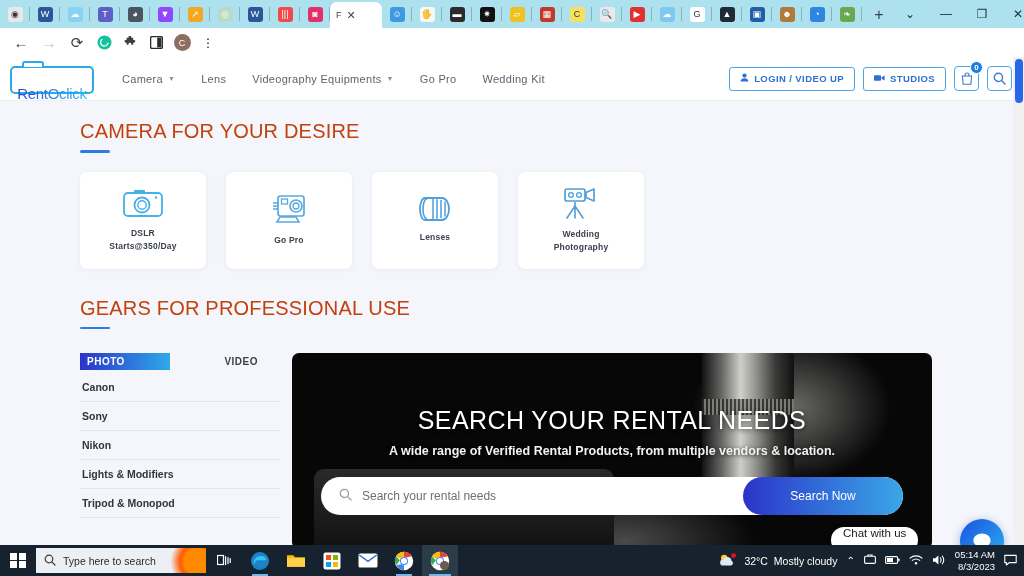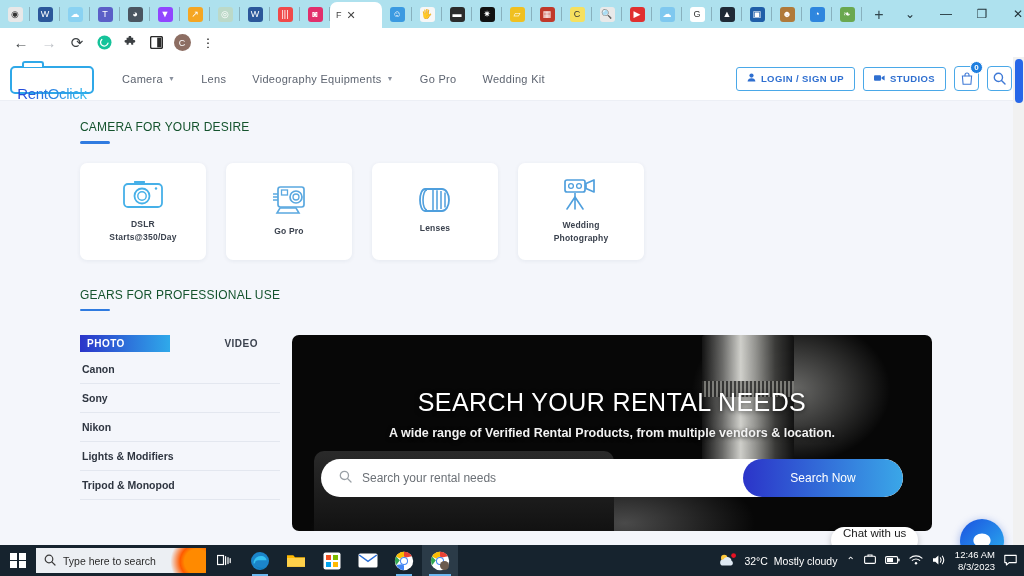--- a/index.html
+++ b/index.html
@@ -125,21 +125,21 @@
   }
   .badge {
     position: absolute; top: -6px; right: -5px; min-width: 13px; height: 13px;
     border-radius: 50%; background: #1f7fe0; color: #fff;
     font-size: 8px; font-weight: bold; display: flex; align-items: center; justify-content: center;
     border: 1px solid #fff;
   }
 
   
   .sec-title {
-    font-size: 12px; color: #14532d; letter-spacing: .2px; font-weight: normal;
+    font-size: 20px; color: #c2410c; letter-spacing: .2px; font-weight: normal;
   }
   .sec-rule { width: 30px; height: 2.5px; background: #2f7be0; margin-top: 7px; border-radius: 2px; }
 
   .cards { display: flex; gap: 20px; }
   .card {
     width: 126px; height: 97px; background: #fff; border-radius: 7px;
     display: flex; flex-direction: column; align-items: center; justify-content: center;
     gap: 9px; box-shadow: 0 1px 4px rgba(30,50,90,.07);
   }
   .card .lbl {
@@ -427,21 +427,21 @@
         </div>
 
       <div class="hdr-actions">
         <div class="btn-outline">
           <span class="ic">
             <svg width="9" height="9" viewBox="0 0 9 9">
                 <circle cx="4.5" cy="2.6" r="2.1" fill="#2f6fd0"></circle>
                 <path d="M.6 8.6c0-2.1 1.7-3.3 3.9-3.3s3.9 1.2 3.9 3.3z" fill="#2f6fd0"></path>
               </svg>
           </span>
-          <span>LOGIN / SIGN UP</span>
+          <span>LOGIN / VIDEO UP</span>
         </div>
         <div class="btn-outline">
           <span class="ic">
             <svg width="11" height="8" viewBox="0 0 11 8">
                 <rect x="0" y="1.3" width="7" height="5.4" rx="1" fill="#2f6fd0"></rect>
                 <path d="M7.6 3.3 10.6 1.5v5L7.6 4.7z" fill="#2f6fd0"></path>
               </svg>
           </span>
           <span>STUDIOS</span>
         </div>
@@ -677,21 +677,21 @@
             <circle cx="7" cy="9.2" r="1.2" fill="#fff"></circle>
           </svg>
       </span>
       <span class="tray-ic">
         <svg width="14" height="12" viewBox="0 0 14 12">
             <path d="M1 4.2h2.3L6.4 1.6v8.8L3.3 7.8H1z" fill="#fff"></path>
             <path d="M8.4 3.8a3.8 3.8 0 010 4.4M10.4 2.2a6.6 6.6 0 010 7.6" fill="none" stroke="#fff" stroke-width="1.1" stroke-linecap="round"></path>
           </svg>
       </span>
       <span class="clock">
-        <div>12:46 AM</div>
+        <div>05:14 AM</div>
         <div>8/3/2023</div>
       </span>
       <span class="tray-ic">
         <svg width="13" height="12" viewBox="0 0 13 12">
             <path d="M.8 1.4h11.4v7.2H5.2L2.4 11V8.6H.8z" fill="none" stroke="#fff" stroke-width="1.1" stroke-linejoin="round"></path>
           </svg>
       </span>
     </div>
   </div>
 </div>

